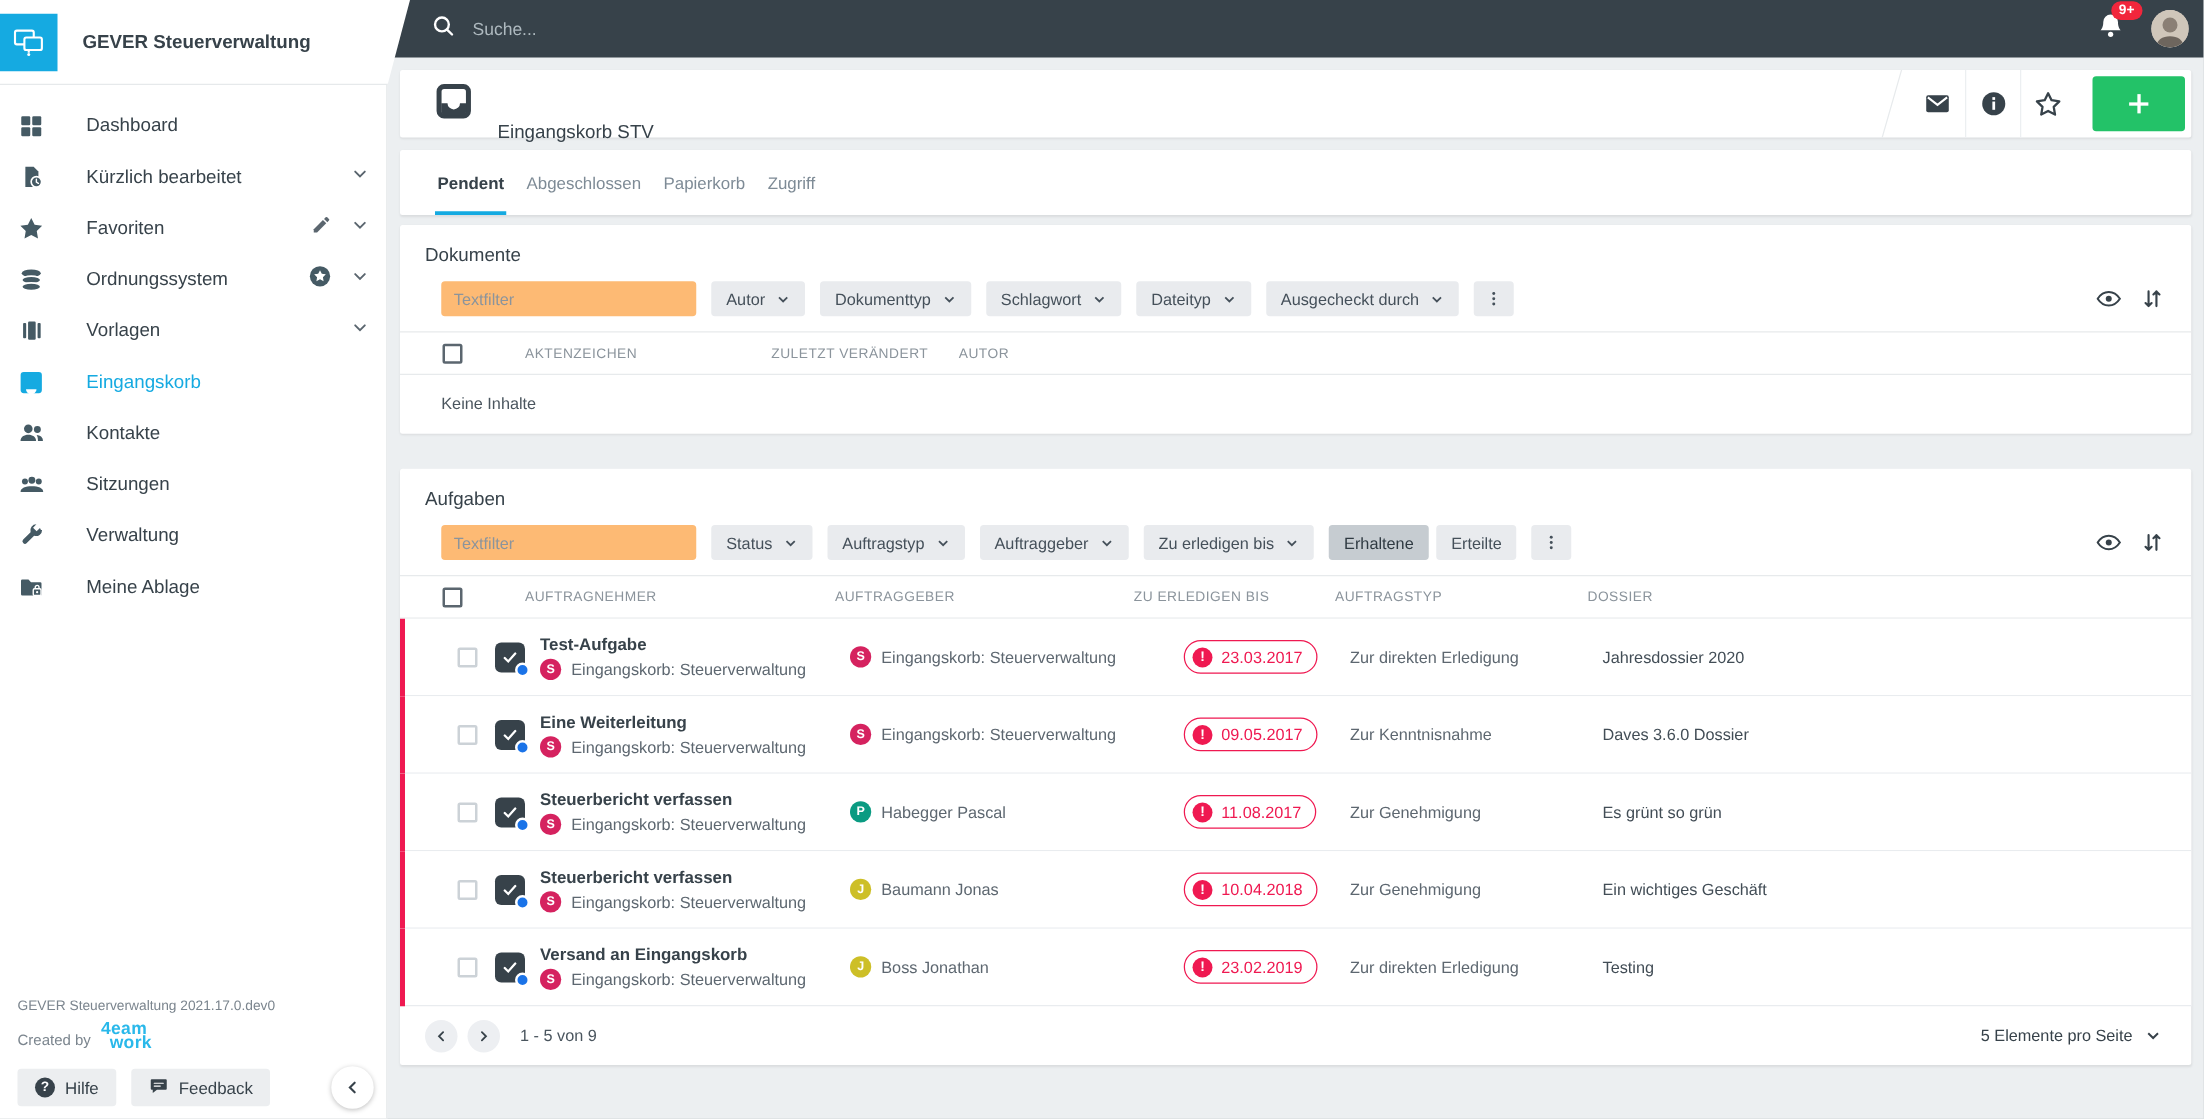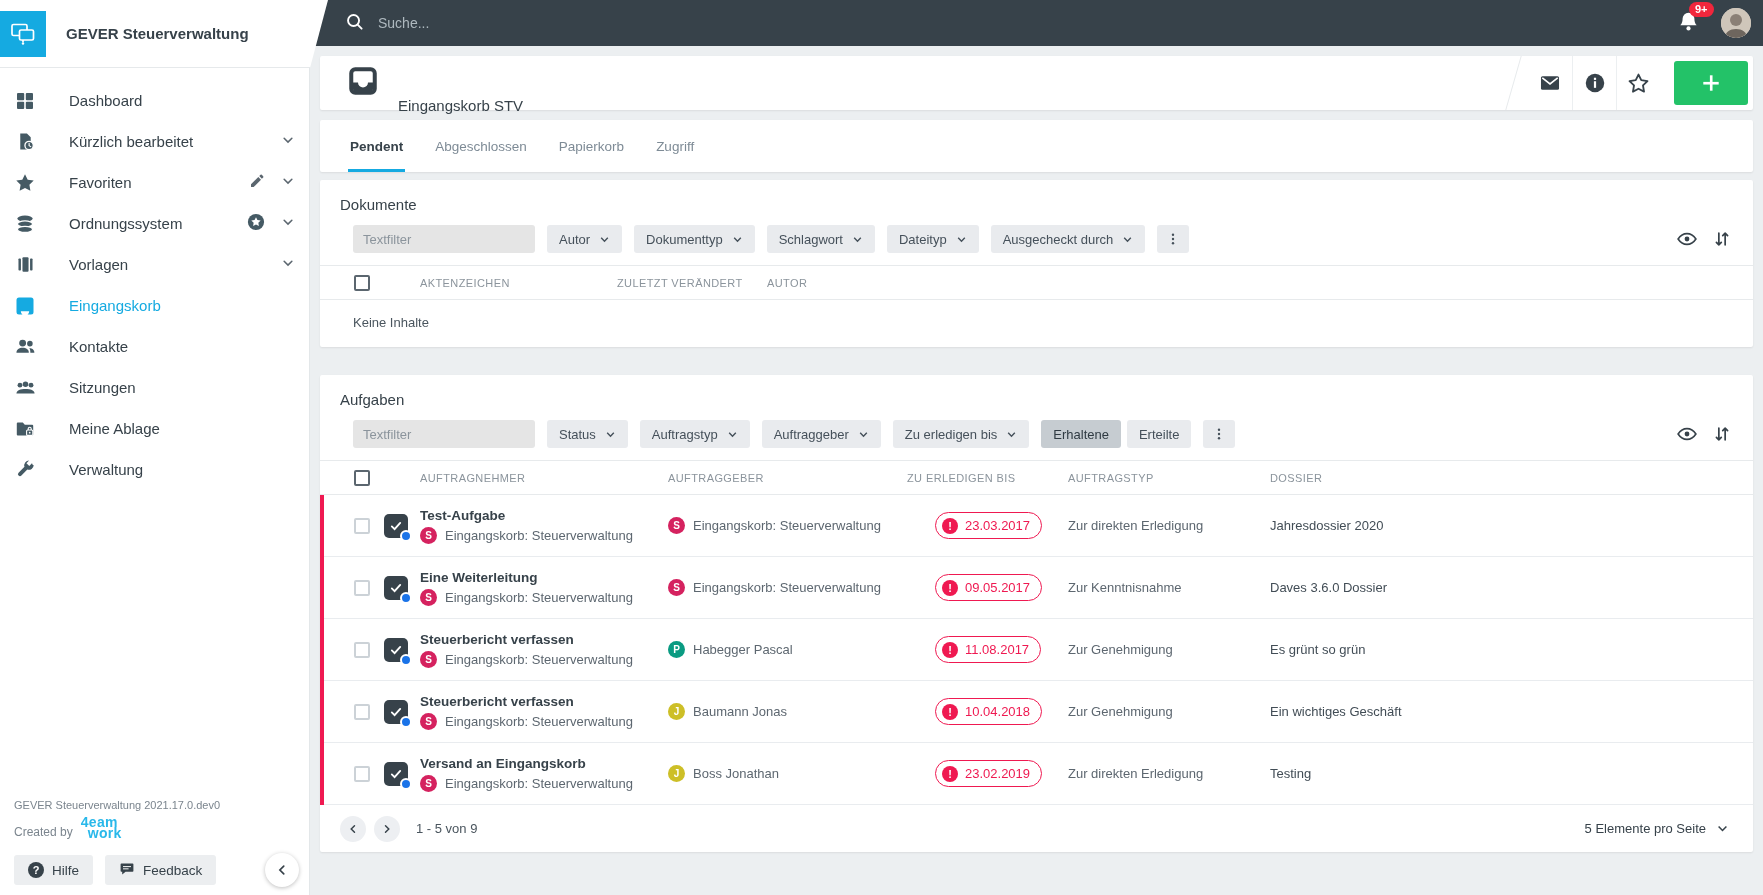--- a/index.html
+++ b/index.html
@@ -54,49 +54,49 @@
   .hdr-title { margin-left:20px; font-size:15px; font-weight:500; color:#37424a;margin-top:44px; }
   .hdr-actions { margin-left:auto; height:100%; display:flex; align-items:center; }
   .diag-sep { height:100%; width:30px; position:relative; }
   .diag-sep::before { content:''; position:absolute; left:50%; top:0; bottom:0; width:1px; background:#e7eaec; transform:skewX(-16deg); }
   .hdr-iconbtn { width:44px; height:100%; display:flex; align-items:center; justify-content:center; border-left:1px solid #eceff1;
     color:#37424a; cursor:pointer; background:none; border-top:none;border-bottom:none;border-right:none; }
   .hdr-iconbtn:first-of-type { border-left:none; }
   .add-btn { width:74px; height:44px; background:#23c268; border:none; border-radius:3px; margin:0 5px 0 14px; cursor:pointer;
     display:flex; align-items:center; justify-content:center; }
 
-  .tabsbar { margin-top:10px; height:52px; display:flex; align-items:stretch; padding-left:28px; column-gap:28px; }
+  .tabsbar { margin-top:10px; height:52px; display:flex; align-items:stretch; padding-left:28px; column-gap:14px; }
   .tab { display:flex; align-items:center; font-size:13.5px; font-weight:500; color:#7e8b96; cursor:pointer; position:relative; padding:0 2px; }
   .tab.active { color:#37424a; font-weight:bold; }
   .tab.active::after { content:''; position:absolute; left:0; right:0; bottom:0; height:3px; background:#15aae1; }
 
   .section { margin-top:8px; padding:0 20px; }
   .sec-head { padding-top:16px; font-size:15px; font-weight:500; color:#37424a; }
   .filter-row { margin-top:12px; padding-left:13px; display:flex; align-items:center; gap:12px; }
-  .tf-input { width:182px; height:28px; background:#e5e5e5; border:none; border-radius:3px; padding:0 10px; font-size:13px;
+  .tf-input { width:204px; height:28px; background:#fdba74; border:none; border-radius:3px; padding:0 10px; font-size:13px;
     color:#37424a; outline:none; font-family:inherit; }
   .tf-input::placeholder { color:#8b949c; }
   .chip { height:28px; background:#e9ebee; border:none; border-radius:3px; padding:0 12px; display:flex; align-items:center; gap:9px;
     font-size:13px; color:#45505a; cursor:pointer; font-family:inherit; white-space:nowrap; }
   .chip.selected { background:#c6ccd1; color:#2f3a42; }
   .chip.dots { padding:0 9px; }
   .filter-right { margin-left:auto; display:flex; align-items:center; gap:16px; color:#37424a; padding-right:2px; }
   .icon-btn { background:none; border:none; cursor:pointer; color:#37424a; display:flex; align-items:center; }
 
   .thead { margin:12px -20px 0 -20px; height:35px; border-top:1px solid #e7eaec; border-bottom:1px solid #e7eaec;
     display:grid; align-items:center; }
   .grid-docs { grid-template-columns:100px 197px 150px 1fr; }
   .grid-tasks { grid-template-columns:64px 36px 248px 239px 161px 202px 1fr; }
   .th { font-size:11px; color:#8b949c; letter-spacing:.4px; font-weight:500; }
   .cb-zone { padding-left:34px; }
   .checkbox { width:16px; height:16px; border:2px solid #5b666f; border-radius:2px; background:#fff; display:block; cursor:pointer; }
   .checkbox.light { border-color:#ccd2d7; }
   .empty-row { padding:15px 0 17px 13px; font-size:13px; color:#4a555e; }
 
-  .trow { margin:0 -20px; height:62px; border-bottom:1px solid #e9ecef; display:grid; align-items:center; position:relative; background:#fff; }
+  .trow { margin:0 -20px; height:62px; border-bottom:1px solid #e9ecef; display:grid; align-items:center; position:relative; background:#fff;padding-left:12px; }
   .trow::before { content:''; position:absolute; left:0; top:0; bottom:-1px; width:4px; background:#ef1951; }
   .task-ico { width:24px; height:24px; background:#37424a; border-radius:5px; position:relative; display:flex; align-items:center; justify-content:center; }
   .task-dot { position:absolute; right:-4px; bottom:-4px; width:12px; height:12px; background:#1a73e8; border:2px solid #fff; border-radius:50%; }
   .t-title { font-size:13.5px; font-weight:bold; color:#37424a; }
   .sub-line { margin-top:4px; display:flex; align-items:center; gap:8px; }
   .badge { width:17px; height:17px; border-radius:50%; color:#fff; font-size:10px; font-weight:bold; display:inline-flex;
     align-items:center; justify-content:center; flex:none; }
   .sub-name { font-size:13px; color:#5d6770; white-space:nowrap; }
   .issuer-cell { display:flex; align-items:center; gap:8px; }
   .due-pill { margin-left:28px; display:inline-flex; align-items:center; gap:7px; height:27px; border:1.5px solid #ef1951;
@@ -258,39 +258,39 @@
               <circle cx="11" cy="7.6" r="2.9"></circle>
               <circle cx="16.8" cy="8.6" r="2.5"></circle>
               <path d="M1.5 17.3c0-3.2 4.2-4.7 9.5-4.7s9.5 1.5 9.5 4.7z"></path>
             </svg>
         </span>
         <span class="nav-label">Sitzungen</span>
       </div>
 
       <div class="nav-item">
         <span class="nav-ico">
+          <svg width="19" height="19" viewBox="0 0 20 20" fill="#455a64">
+              <path d="M18.6 5.2a5.1 5.1 0 0 1-6.7 4.9l-6.2 6.2a2.1 2.1 0 0 1-3-3l6.2-6.2A5.1 5.1 0 0 1 13.8 .5L11 3.3l3 3 2.8-2.8c.5.9.8 1.6.8 1.7z"></path>
+            </svg>
+        </span>
+        <span class="nav-label">Verwaltung</span>
+      </div>
+
+      <div class="nav-item">
+        <span class="nav-ico">
           <svg width="20" height="20" viewBox="0 0 20 20">
               <path d="M1.8 4.6a1 1 0 0 1 1-1h5l2 2.1h7.4a1 1 0 0 1 1 1v8.7a1 1 0 0 1-1 1H2.8a1 1 0 0 1-1-1z" fill="#455a64"></path>
               <g stroke="#fff" stroke-width="1.1">
                 <rect x="11.6" y="11" width="6.2" height="5.4" rx="1" fill="#455a64"></rect>
                 <path d="M13.2 11V9.8a1.5 1.5 0 0 1 3 0V11" fill="none"></path>
               </g>
               <circle cx="14.7" cy="13.7" r="0.9" fill="#fff"></circle>
             </svg>
         </span>
         <span class="nav-label">Meine Ablage</span>
-      </div>
-
-      <div class="nav-item">
-        <span class="nav-ico">
-          <svg width="19" height="19" viewBox="0 0 20 20" fill="#455a64">
-              <path d="M18.6 5.2a5.1 5.1 0 0 1-6.7 4.9l-6.2 6.2a2.1 2.1 0 0 1-3-3l6.2-6.2A5.1 5.1 0 0 1 13.8 .5L11 3.3l3 3 2.8-2.8c.5.9.8 1.6.8 1.7z"></path>
-            </svg>
-        </span>
-        <span class="nav-label">Verwaltung</span>
       </div>
     </div>
 
     <div class="side-footer">
       <div class="version">GEVER Steuerverwaltung 2021.17.0.dev0</div>
       <div class="created-row">
         <span class="created-label">Created by</span>
         <span class="ftw-logo">
           <div class="l1">4eam</div>
           <div class="l2">work</div>

